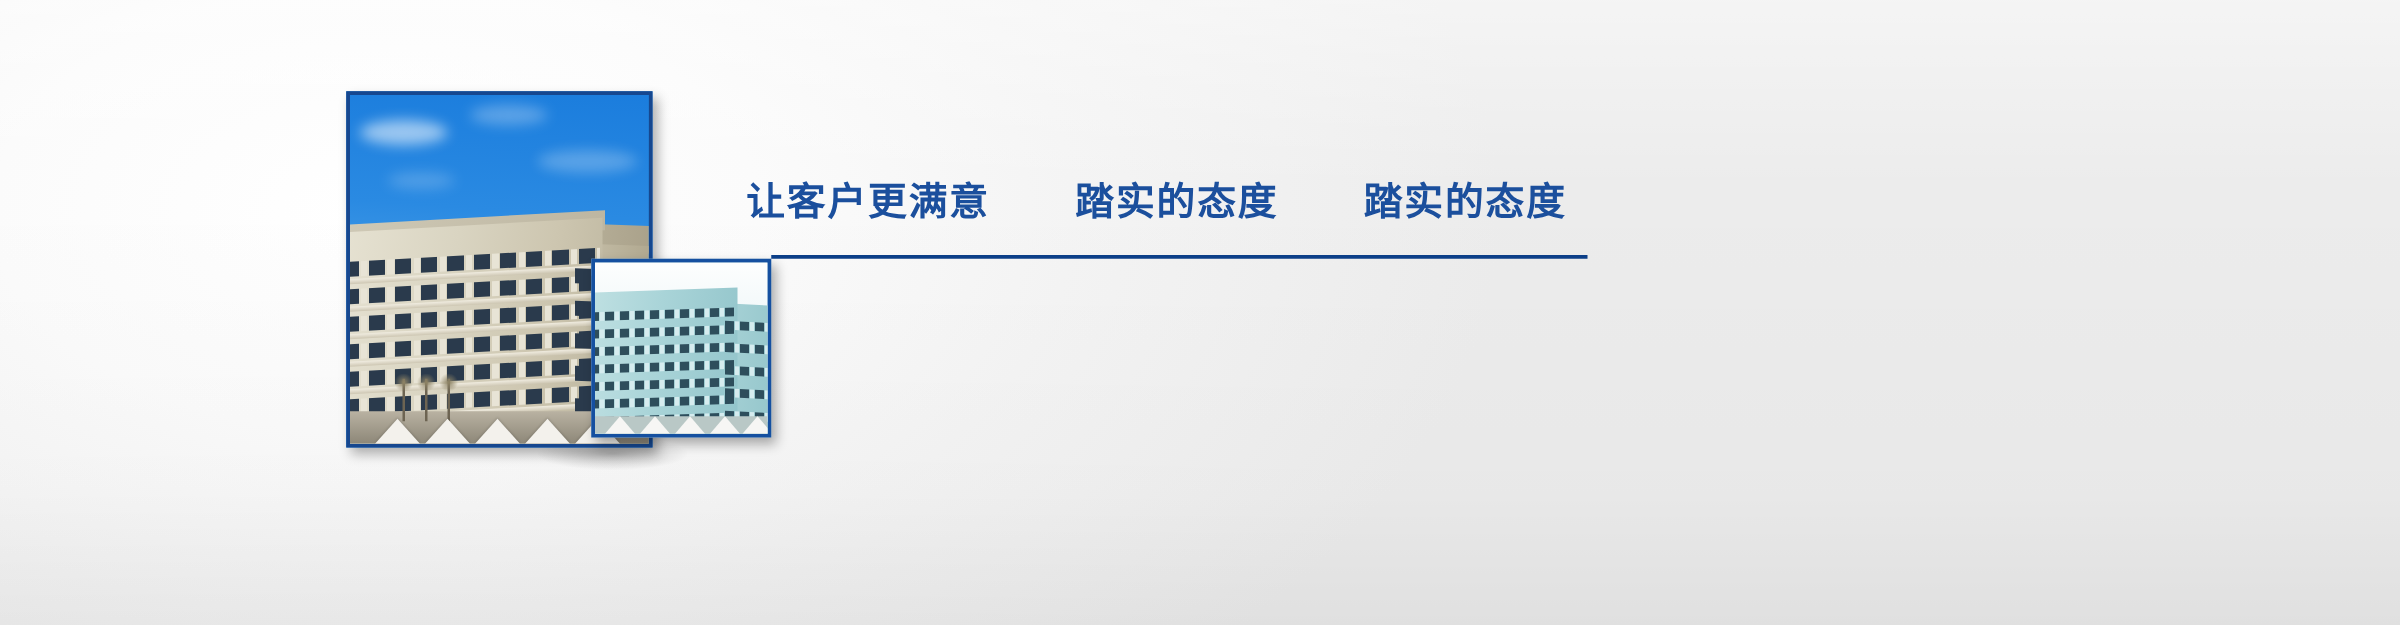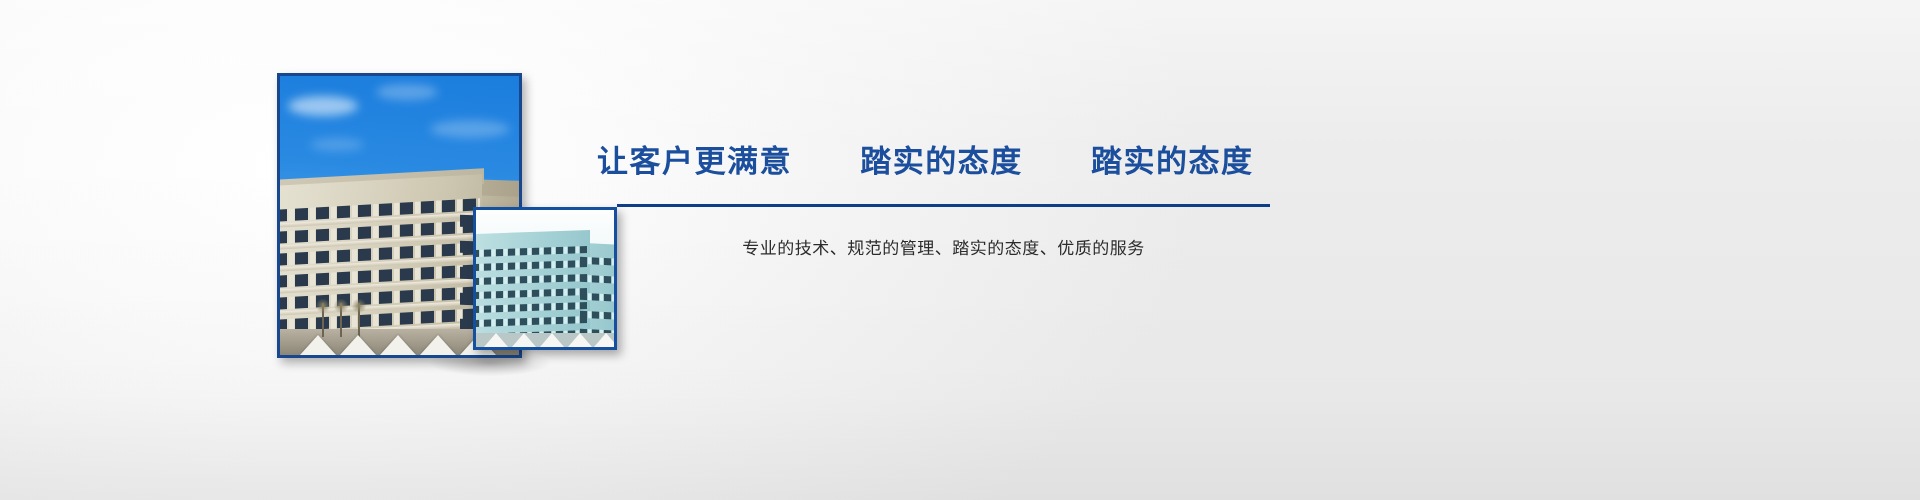--- a/index.html
+++ b/index.html
@@ -256,15 +256,14 @@
   <div class="headline">
     <span class="seg">让客户更满意</span>
     <span class="gap"></span>
     <span class="seg">踏实的态度</span>
     <span class="gap"></span>
     <span class="seg">踏实的态度</span>
   </div>
 
   <div class="rule"></div>
 
-  <div class="subline">专业的技术、规范的管理、踏实的态度、优质的服务</div>
 
 </div>
 
 </body></html>

